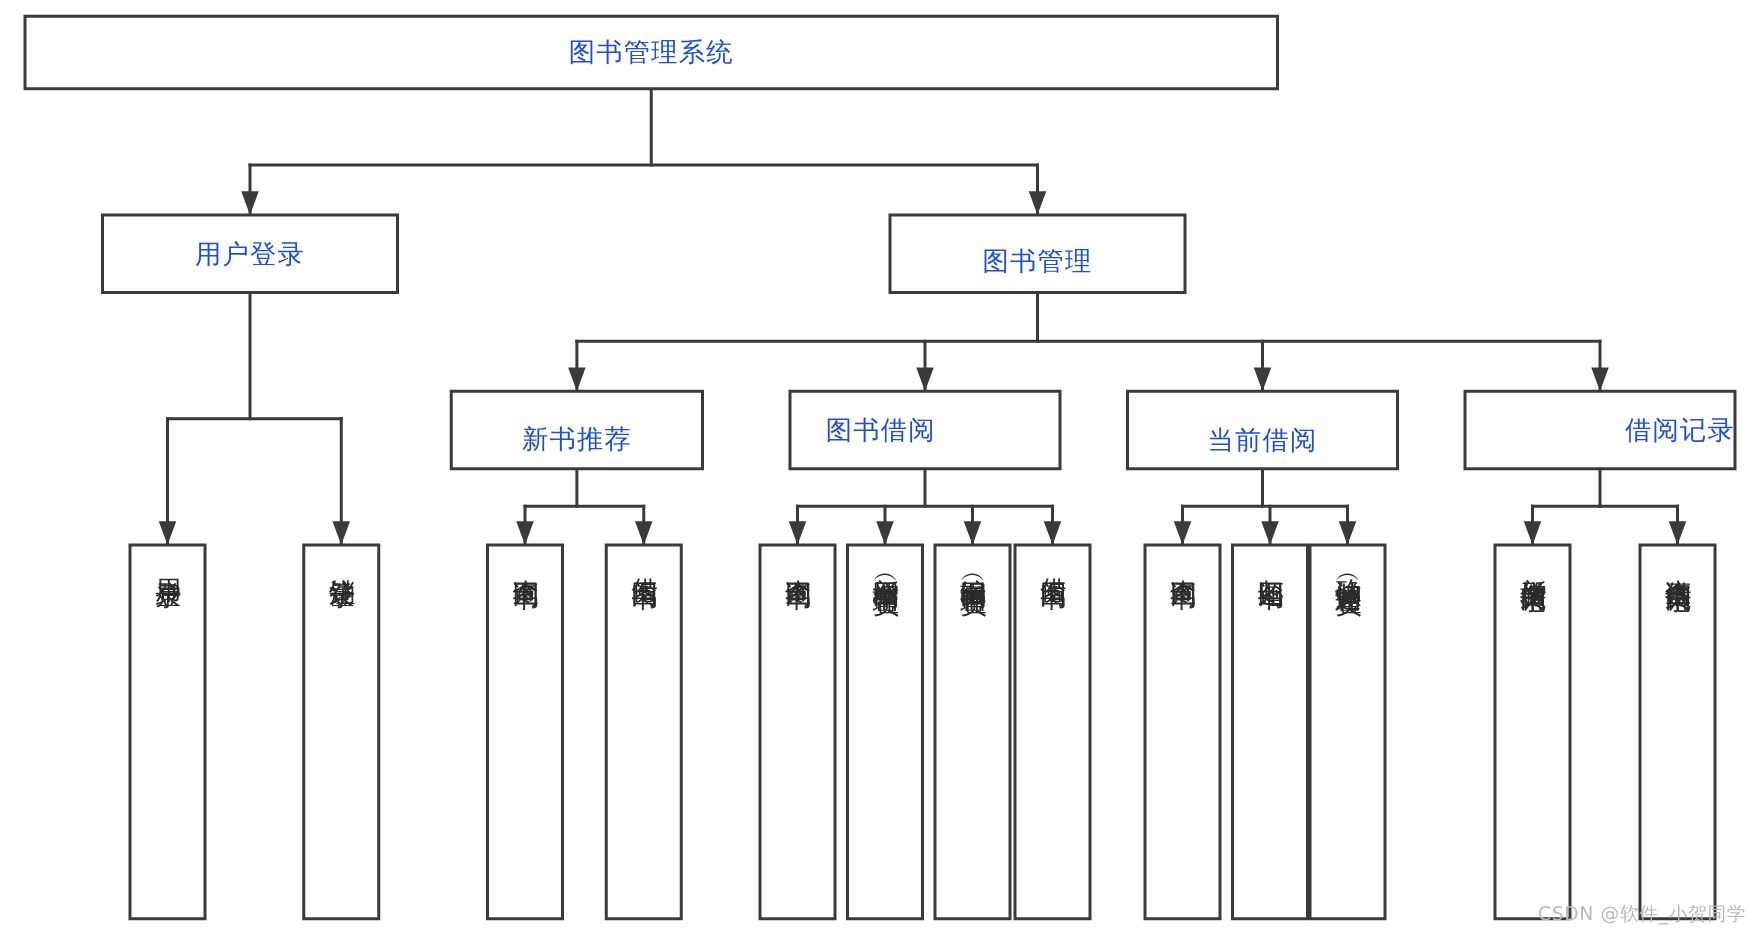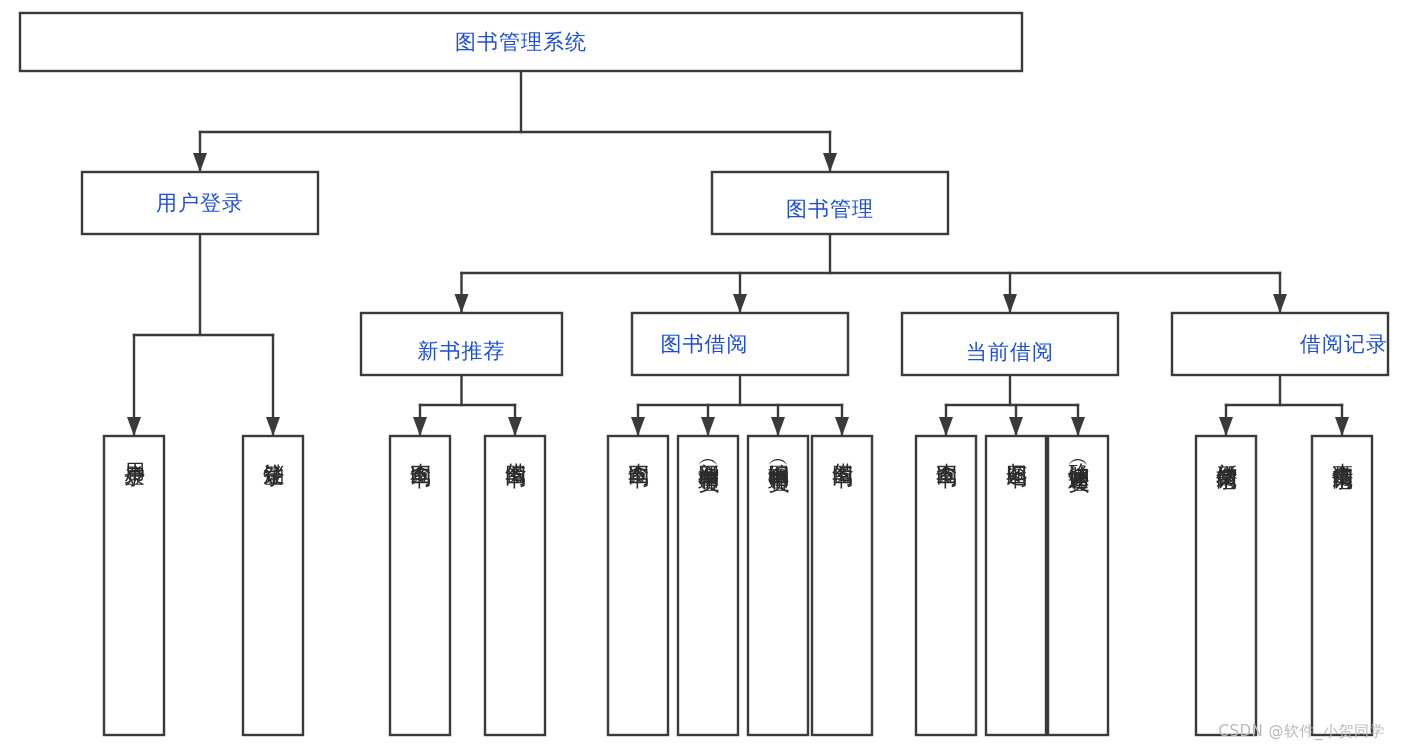--- a/index.html
+++ b/index.html
@@ -69,21 +69,21 @@
   }
   .hlabel-text {
     font-family: Liberation Serif, serif;
     font-size: 21px;
     letter-spacing: 1px;
     color: #1d4ed8;
     white-space: nowrap;
   }
   #watermark {
     position: absolute;
-    right: 20px;
+    right: 8px;
     bottom: 6px;
     font-family: "DejaVu Sans", "Liberation Sans", sans-serif;
     font-size: 15px;
     color: #b9b9b9;
     letter-spacing: 0.5px;
     white-space: nowrap;
     pointer-events: none;
     margin-left: 20px;
   }
 </style>

